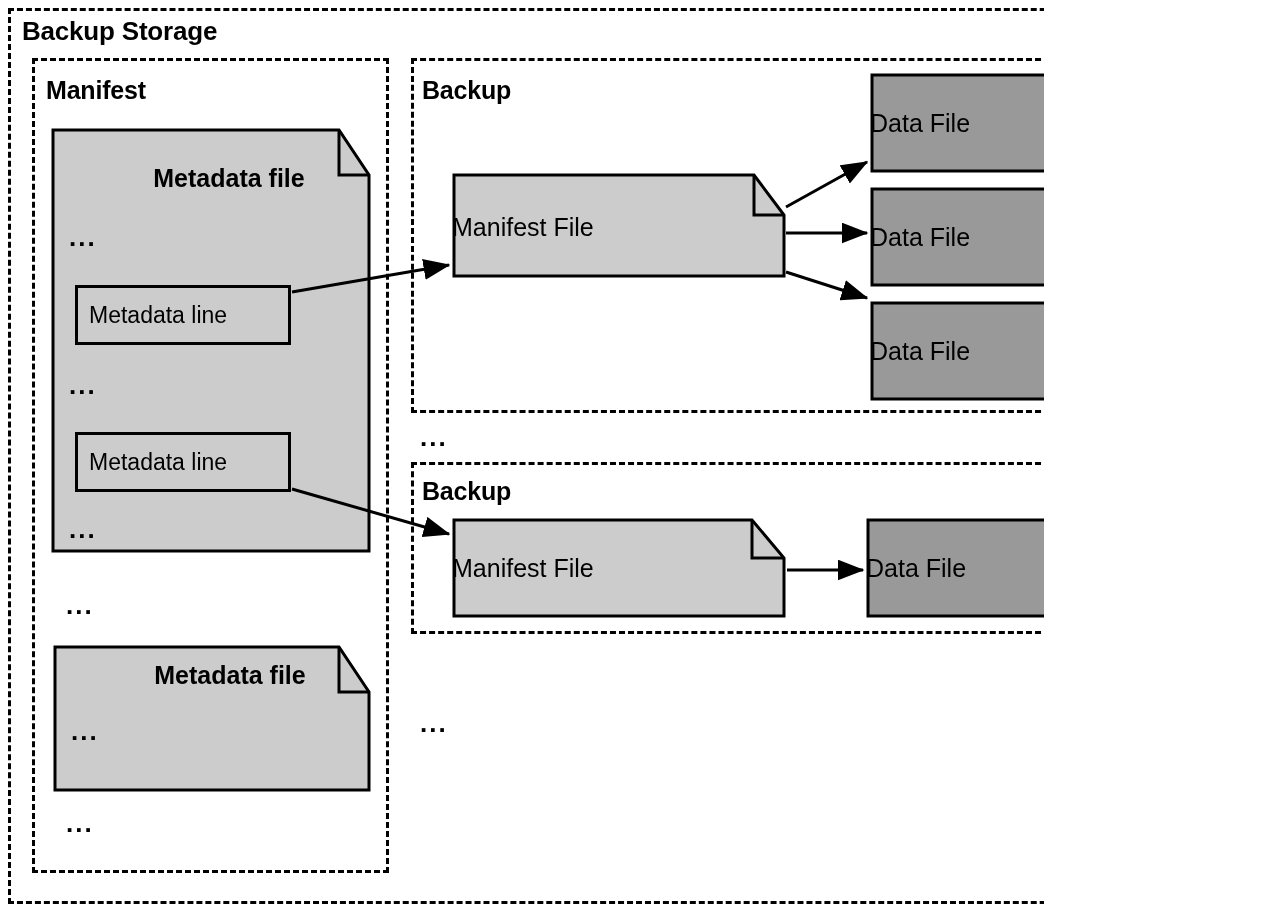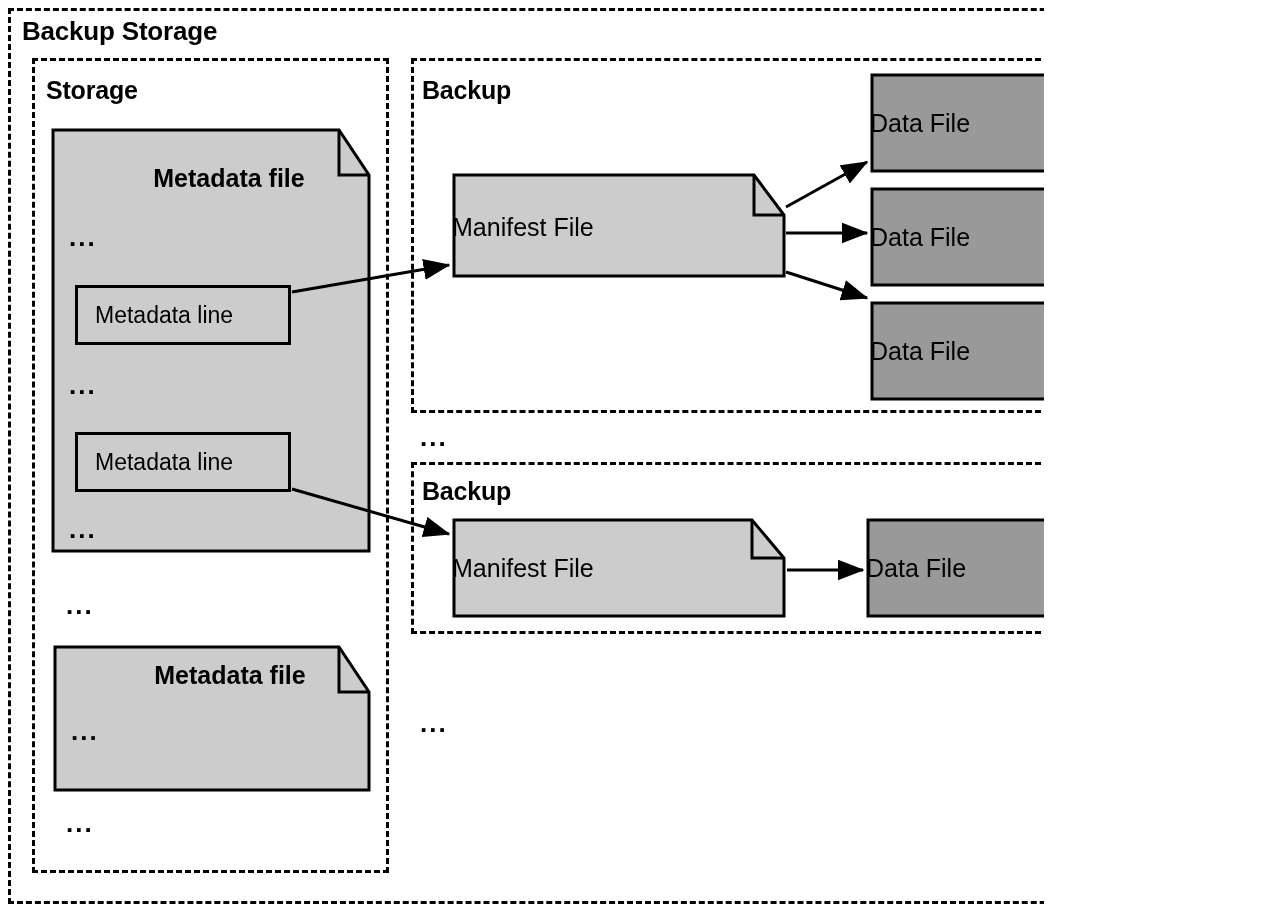--- a/index.html
+++ b/index.html
@@ -64,21 +64,21 @@
   .meta-line {
     position: absolute;
     box-sizing: border-box;
     border: 3px solid #000000;
     background: transparent;
     display: flex;
     align-items: center;
     justify-content: flex-start;
   }
   .meta-line span {
-    padding-left: 17px;
+    padding-left: 11px;
     color: #000000;
     white-space: nowrap;
   }
 
   
   .ellipsis {
     position: absolute;
     font-weight: bold;
     color: #000000;
     line-height: 1;
@@ -99,21 +99,21 @@
 </style>
 </head>
 <body>
 
 <div id="canvas">
 
   <div class="dashed-box" style="left:8px; top:8px; width:1262px; height:896px;"></div>
   <div class="box-title" style="left:22px; top:16px; font-size:26px;">Backup Storage</div>
 
   <div class="dashed-box" style="left:32px; top:58px; width:357px; height:815px;"></div>
-  <div class="box-title" style="left:46px; top:76px; font-size:25px;">Storage</div>
+  <div class="box-title" style="left:46px; top:76px; font-size:25px;">Manifest</div>
 
   <div class="doc" style="left:51px; top:128px; width:320px; height:425px;">
     <svg viewBox="0 0 320 425" preserveAspectRatio="none" aria-hidden="true">
       <path d="M 2 2 L 288 2 L 318 47 L 318 423 L 2 423 Z" fill="#cccccc" stroke="#000000" stroke-width="3" stroke-linejoin="miter"></path>
       <path d="M 288 2 L 288 47 L 318 47" fill="none" stroke="#000000" stroke-width="3" stroke-linejoin="miter"></path>
     </svg>
     <div class="doc-label left-bold" style="left:0; top:36px; padding-left:18px; font-size:25px;">Metadata file</div>
     <div class="ellipsis" style="left:18px; top:96px; font-size:26px;">...</div>
     <div class="ellipsis" style="left:18px; top:244px; font-size:26px;">...</div>
     <div class="ellipsis" style="left:18px; top:388px; font-size:26px;">...</div>

